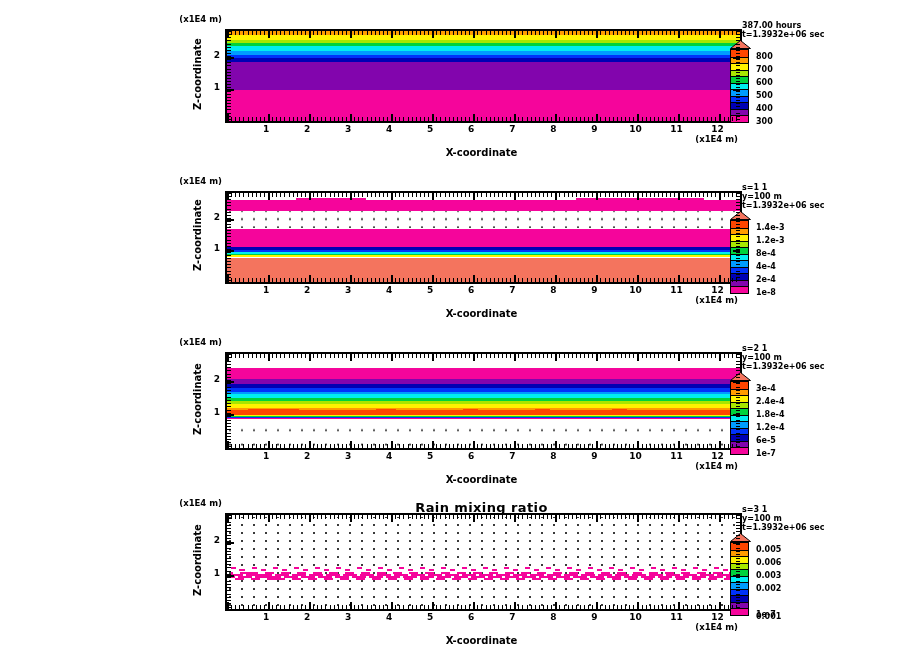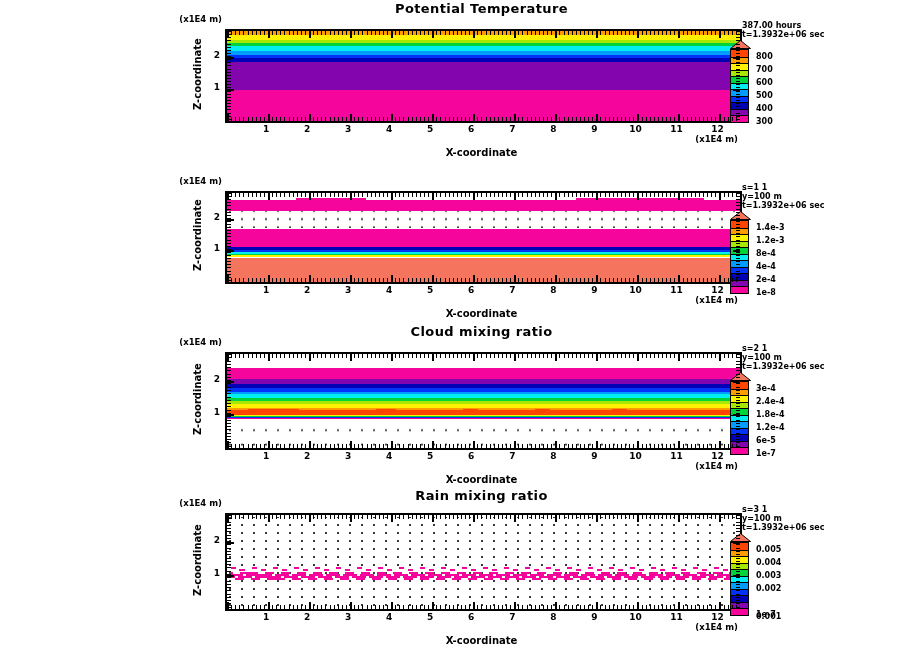--- a/index.html
+++ b/index.html
@@ -27,21 +27,20 @@
   .cbar{width:19px;border:1px solid #000;box-sizing:border-box;}
   .cband{height:6.5px;box-sizing:border-box;}
   .cband + .cband{border-top:1px solid #000;}
   .clab{position:absolute;font-size:8px;line-height:9px;font-weight:bold;white-space:nowrap;}
 </style>
 </head>
 <body>
 
 <div id="figure">
     <div class="panel" style="top: 0px; height: 163px;">
-      <div class="ptitle" style="left: 225px; width: 513px; top: 1px;">Potential Temperature</div>
       <div class="unit" style="left: 176px; width: 46px; top: 14px;">(x1E4 m)</div>
       <div class="ylab" style="left: 190px; top: 29px; height: 90px;">Z-coordinate</div>
       <div class="ytick" style="left: 204px; width: 16px; top: 50.2822px;">2</div>
       <div class="ytick" style="left: 204px; width: 16px; top: 81.6411px;">1</div>
       <div class="plot" style="left: 225px; top: 29px; width: 513px; height: 90px;">
         <div class="band" style="top: 65.1568%; height: 34.8432%; left: 0%; width: 100%; background: rgb(245, 5, 155);"></div>
         <div class="band" style="top: 34.8432%; height: 30.3136%; left: 0%; width: 100%; background: rgb(130, 5, 173);"></div>
         <div class="band" style="top: 29.9652%; height: 4.87805%; left: 0%; width: 100%; background: rgb(0, 0, 180);"></div>
         <div class="band" style="top: 26.1324%; height: 3.83275%; left: 0%; width: 100%; background: rgb(0, 50, 250);"></div>
         <div class="band" style="top: 21.9512%; height: 4.18118%; left: 0%; width: 100%; background: rgb(0, 156, 255);"></div>
@@ -166,21 +165,20 @@
         </div>
         <div class="clab" style="left: 26px; top: 39.5px;">1.4e-3</div>
         <div class="clab" style="left: 26px; top: 52.5px;">1.2e-3</div>
         <div class="clab" style="left: 26px; top: 65.5px;">8e-4</div>
         <div class="clab" style="left: 26px; top: 78.5px;">4e-4</div>
         <div class="clab" style="left: 26px; top: 91.5px;">2e-4</div>
         <div class="clab" style="left: 26px; top: 104.5px;">1e-8</div>
       </div>
     </div>
     <div class="panel" style="top: 323px; height: 160px;">
-      <div class="ptitle" style="left: 225px; width: 513px; top: 1px;">Cloud mixing ratio</div>
       <div class="unit" style="left: 176px; width: 46px; top: 14px;">(x1E4 m)</div>
       <div class="ylab" style="left: 190px; top: 29px; height: 94px;">Z-coordinate</div>
       <div class="ytick" style="left: 204px; width: 16px; top: 51.4948px;">2</div>
       <div class="ytick" style="left: 204px; width: 16px; top: 84.2474px;">1</div>
       <div class="plot" style="left: 225px; top: 29px; width: 513px; height: 94px;">
         <div class="dots" style="top: 69.338%; height: 30.662%; background-size: 12px 14.4111px;"></div>
         <div class="band" style="top: 67.5958%; height: 1.0453%; left: 0%; width: 100%; background: rgb(245, 5, 155);"></div>
         <div class="band" style="top: 66.899%; height: 0.696864%; left: 0%; width: 100%; background: rgb(0, 50, 250);"></div>
         <div class="band" style="top: 66.2021%; height: 0.696864%; left: 0%; width: 100%; background: rgb(0, 238, 240);"></div>
         <div class="band" style="top: 65.5052%; height: 0.696864%; left: 0%; width: 100%; background: rgb(0, 210, 60);"></div>
@@ -248,21 +246,21 @@
         </div>
         <div class="clab" style="left: 26px; top: 39.5px;">3e-4</div>
         <div class="clab" style="left: 26px; top: 52.5px;">2.4e-4</div>
         <div class="clab" style="left: 26px; top: 65.5px;">1.8e-4</div>
         <div class="clab" style="left: 26px; top: 78.5px;">1.2e-4</div>
         <div class="clab" style="left: 26px; top: 91.5px;">6e-5</div>
         <div class="clab" style="left: 26px; top: 104.5px;">1e-7</div>
       </div>
     </div>
     <div class="panel" style="top: 483px; height: 171px;">
-      <div class="ptitle" style="left: 225px; width: 513px; top: 5px;">Rain mixing ratio</div>
+      <div class="ptitle" style="left: 225px; width: 513px; top: 17px;">Rain mixing ratio</div>
       <div class="unit" style="left: 176px; width: 46px; top: 15px;">(x1E4 m)</div>
       <div class="ylab" style="left: 190px; top: 30px; height: 94px;">Z-coordinate</div>
       <div class="ytick" style="left: 204px; width: 16px; top: 52.4948px;">2</div>
       <div class="ytick" style="left: 204px; width: 16px; top: 85.2474px;">1</div>
       <div class="plot" style="left: 225px; top: 30px; width: 513px; height: 94px;">
         <div class="dots" style="top: 2.43902%; height: 95.8188%; background-size: 12px 8px;"></div>
         <div class="rain" style="top: 55.0523%; background-image: repeating-linear-gradient(90deg, rgb(245, 5, 155) 0px, rgb(245, 5, 155) 5px, rgba(0, 0, 0, 0) 5px, rgba(0, 0, 0, 0) 21px); background-position: 0px 0px;"></div>
         <div class="rain" style="top: 57.8397%; background-image: repeating-linear-gradient(90deg, rgb(245, 5, 155) 0px, rgb(245, 5, 155) 5px, rgba(0, 0, 0, 0) 5px, rgba(0, 0, 0, 0) 21px); background-position: 9px 0px;"></div>
         <div class="rain" style="top: 60.9756%; background-image: repeating-linear-gradient(90deg, rgb(245, 5, 155) 0px, rgb(245, 5, 155) 9px, rgba(0, 0, 0, 0) 9px, rgba(0, 0, 0, 0) 16px); background-position: 18px 0px;"></div>
         <div class="rain" style="top: 63.0662%; background-image: repeating-linear-gradient(90deg, rgb(245, 5, 155) 0px, rgb(245, 5, 155) 14px, rgba(0, 0, 0, 0) 14px, rgba(0, 0, 0, 0) 17px); background-position: 27px 0px;"></div>
@@ -307,20 +305,20 @@
           <div class="cband" style="background: rgb(168, 231, 0);"></div>
           <div class="cband" style="background: rgb(0, 210, 60);"></div>
           <div class="cband" style="background: rgb(0, 238, 240);"></div>
           <div class="cband" style="background: rgb(0, 156, 255);"></div>
           <div class="cband" style="background: rgb(0, 50, 250);"></div>
           <div class="cband" style="background: rgb(0, 0, 180);"></div>
           <div class="cband" style="background: rgb(130, 5, 173);"></div>
           <div class="cband" style="background: rgb(245, 5, 155);"></div>
         </div>
         <div class="clab" style="left: 26px; top: 39.5px;">0.005</div>
-        <div class="clab" style="left: 26px; top: 52.5px;">0.004</div>
+        <div class="clab" style="left: 26px; top: 52.5px;">0.006</div>
         <div class="clab" style="left: 26px; top: 65.5px;">0.003</div>
         <div class="clab" style="left: 26px; top: 78.5px;">0.002</div>
         <div class="clab" style="left: 26px; top: 107px;">0.001</div>
         <div class="clab" style="left: 26px; top: 104.5px;">1e-7</div>
       </div>
     </div>
   </div>
 
 </body></html>

